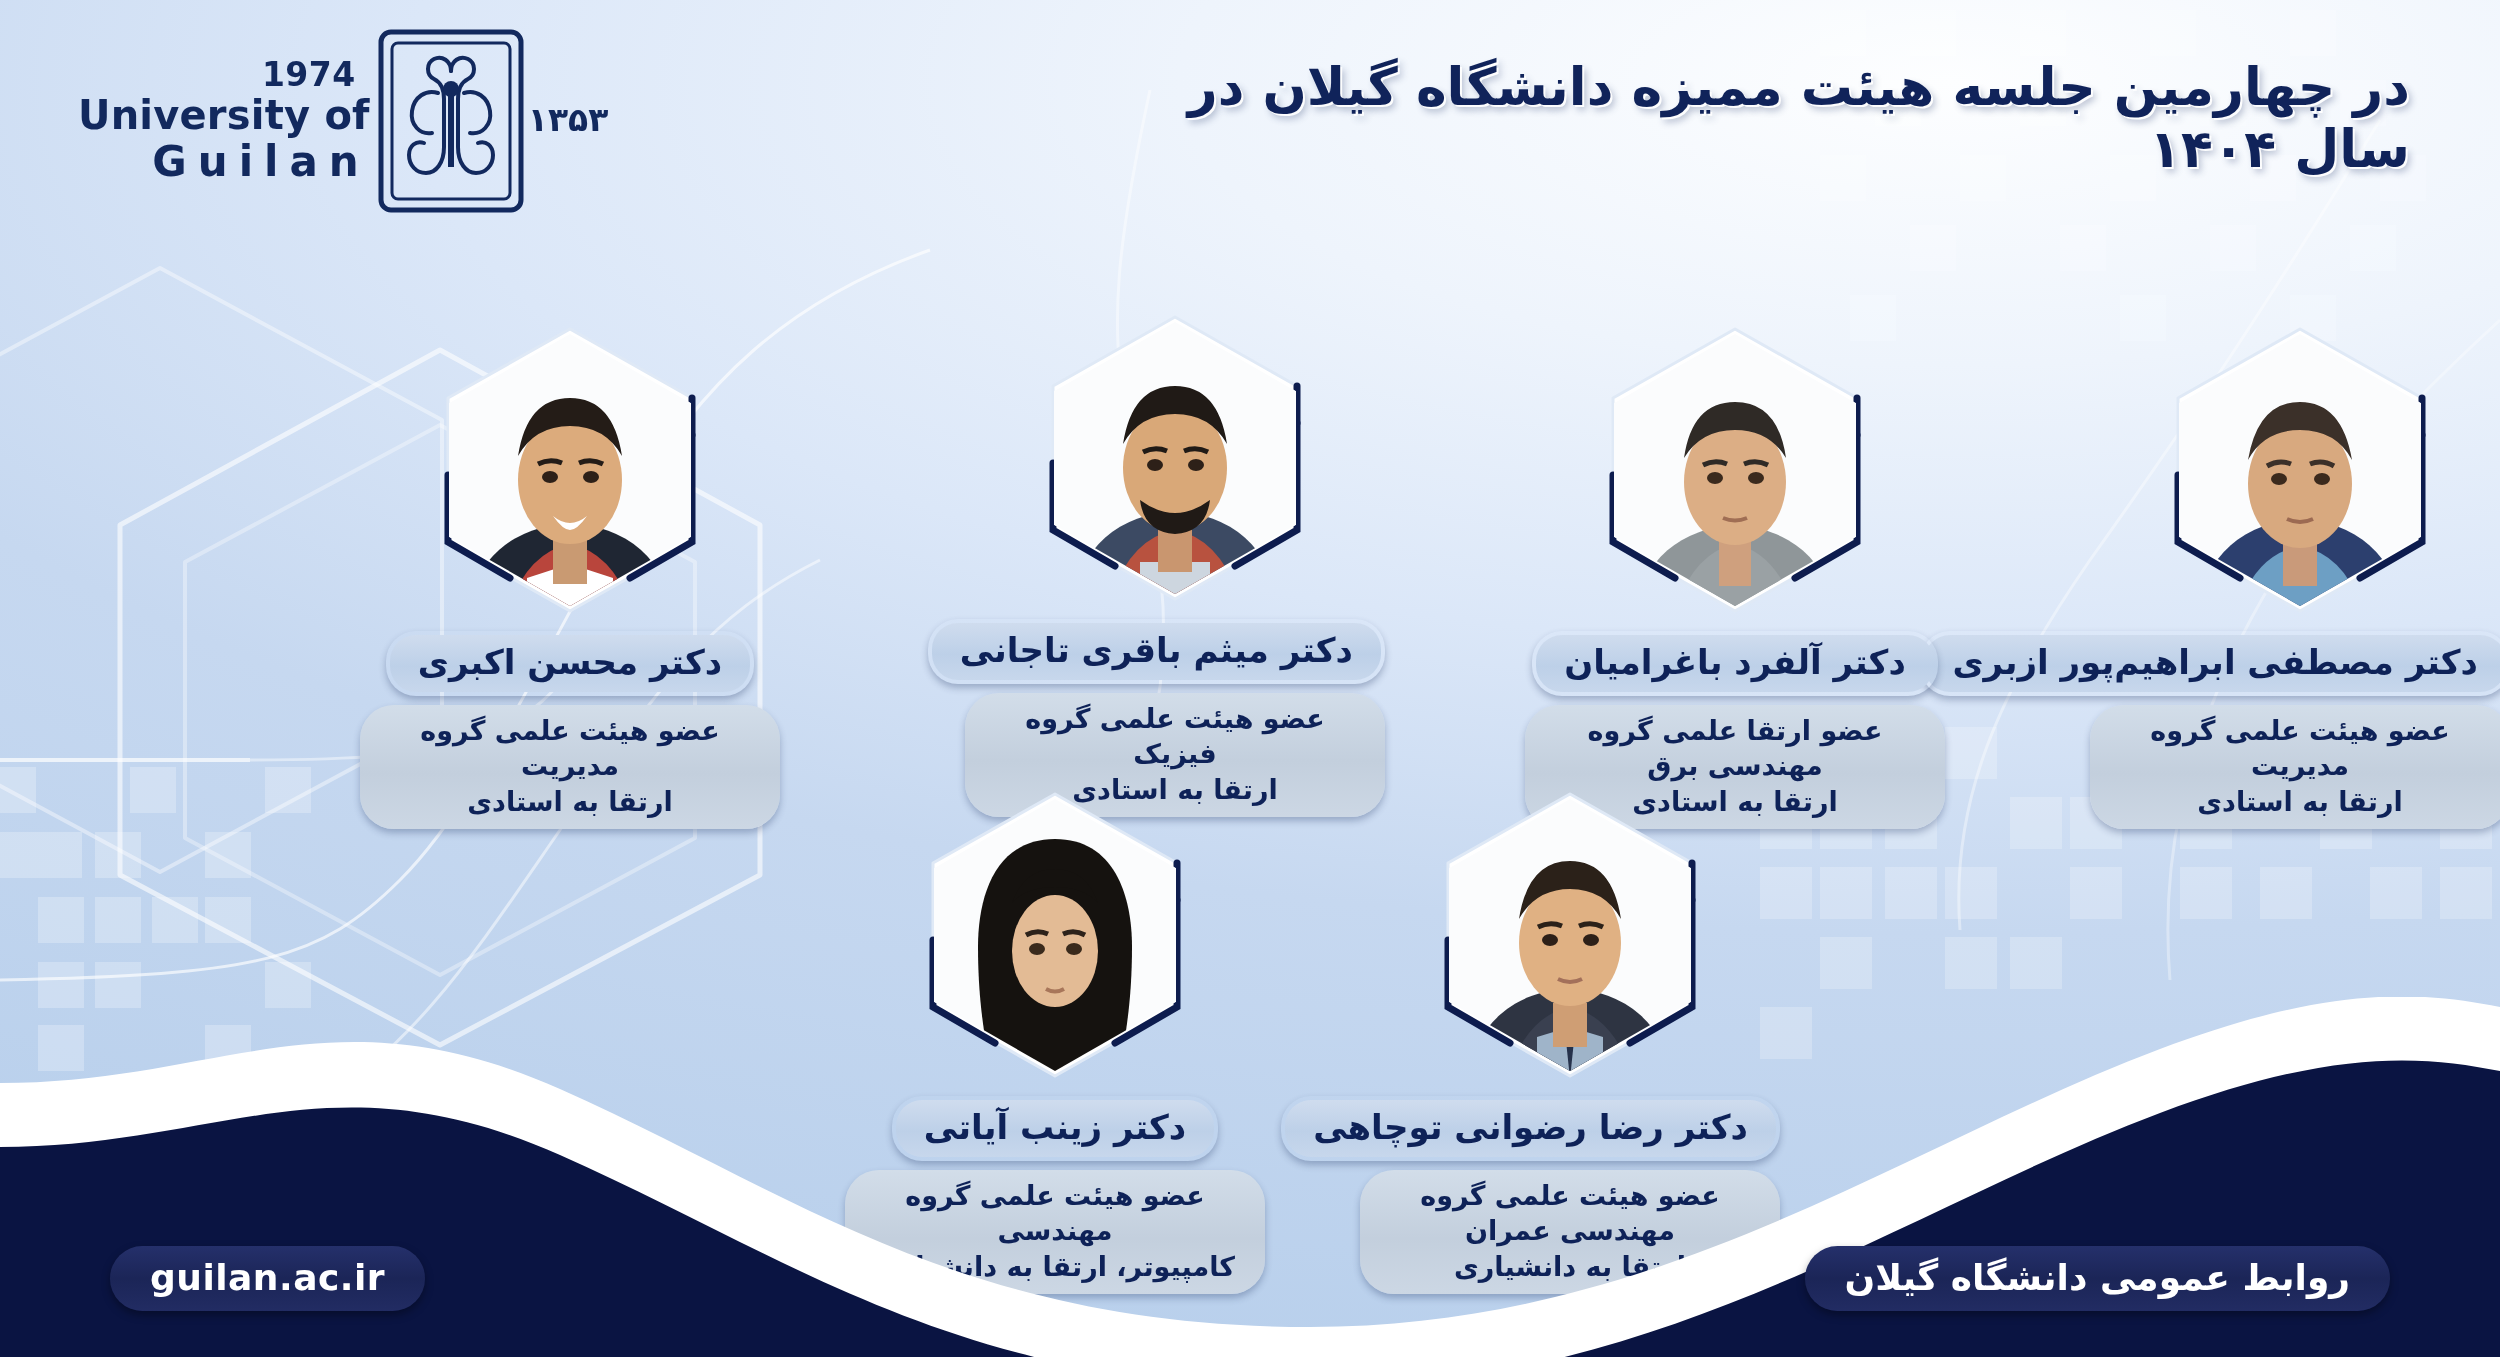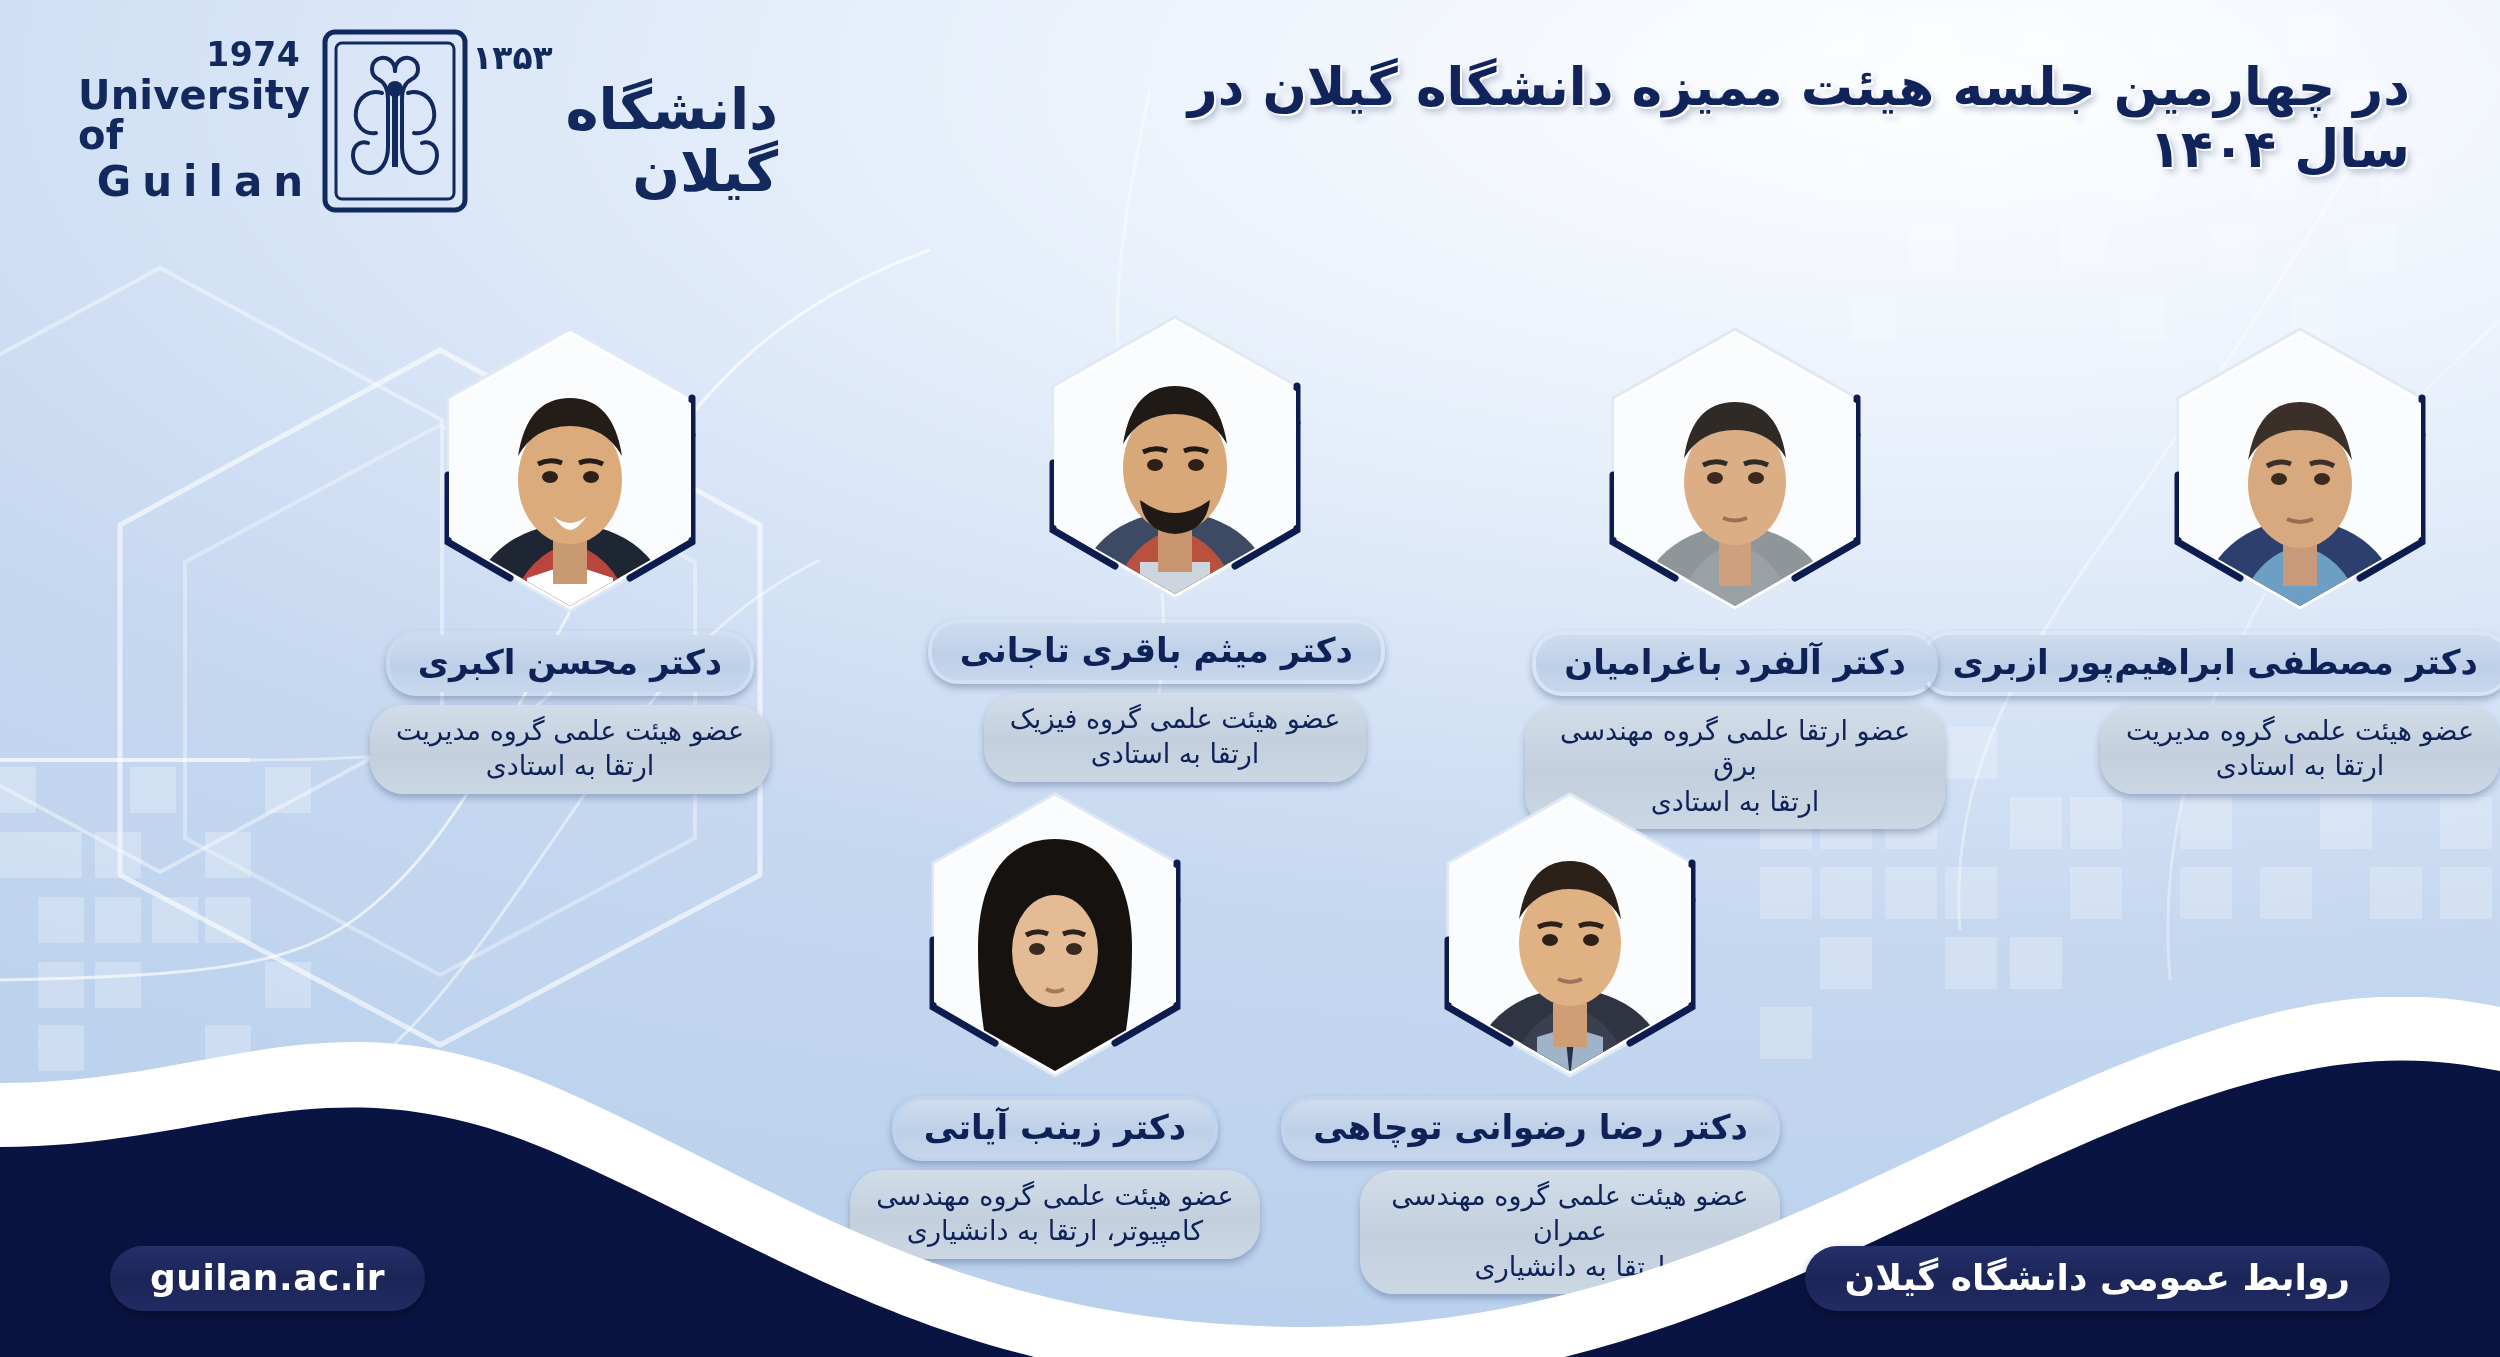--- a/index.html
+++ b/index.html
@@ -102,21 +102,21 @@
   .plate-name::before{
     content:""; position:absolute; inset:-4px; border-radius:34px; z-index:-1;
     background:linear-gradient(180deg,#f4f7fb 0%,#9aa3ad 28%,#6f7781 60%,#b9c2cc 100%);
   }
   .plate-role{
     position:relative; margin:9px auto 0; display:inline-block;
     padding:8px 26px 10px;
     border-radius:34px;
     background:linear-gradient(180deg,#d2dde9 0%,#c3cfdd 55%,#ccd7e4 100%);
     color:#0e2258;
-    font-size:27px; font-weight:400; line-height:1.3;
+    font-size:27px; font-weight:700; line-height:1.3;
     box-shadow:0 4px 7px rgba(30,50,95,.30);
   }
   .plate-role::before{
     content:""; position:absolute; inset:-4px; border-radius:38px; z-index:-1;
     background:linear-gradient(180deg,#f4f7fb 0%,#9aa3ad 28%,#737b85 62%,#bcc5cf 100%);
   }
   .plate-role span{ display:block; }
 
   
   .wave{ position:absolute; left:0; bottom:0; width:2500px; height:360px; }
@@ -247,21 +247,20 @@
       <path d="M75 44 C75 34 66 28 58 32 C50 36 50 48 58 52 C64 55 68 62 68 72 L68 120 C68 136 60 146 50 146 C40 146 33 138 33 128 C33 119 40 113 48 116" stroke="#12295e" stroke-width="4" fill="none" stroke-linecap="round"></path>
       <path d="M75 44 C75 34 84 28 92 32 C100 36 100 48 92 52 C86 55 82 62 82 72 L82 120 C82 136 90 146 100 146 C110 146 117 138 117 128 C117 119 110 113 102 116" stroke="#12295e" stroke-width="4" fill="none" stroke-linecap="round"></path>
       <path d="M62 66 C50 62 38 70 36 84 C34 98 44 108 56 106" stroke="#12295e" stroke-width="4" fill="none" stroke-linecap="round"></path>
       <path d="M88 66 C100 62 112 70 114 84 C116 98 106 108 94 106" stroke="#12295e" stroke-width="4" fill="none" stroke-linecap="round"></path>
       <circle cx="75" cy="62" r="8" fill="#12295e"></circle>
       <rect x="72" y="68" width="6" height="72" fill="#12295e"></rect>
     </svg>
 
     <div class="logo-fa">
       <div class="logo-fa-year">۱۳۵۳</div>
-      <div class="logo-fa-name">دانشگاه گیلان</div>
     </div>
   </div>
 
   <div class="titles">
     <h2 class="title-sub">در چهارمین جلسه هیئت ممیزه دانشگاه گیلان در سال ۱۴۰۴</h2>
   </div>
 
   <div class="people">
 
     <div class="person" style="left:2090px; top:325px;">

